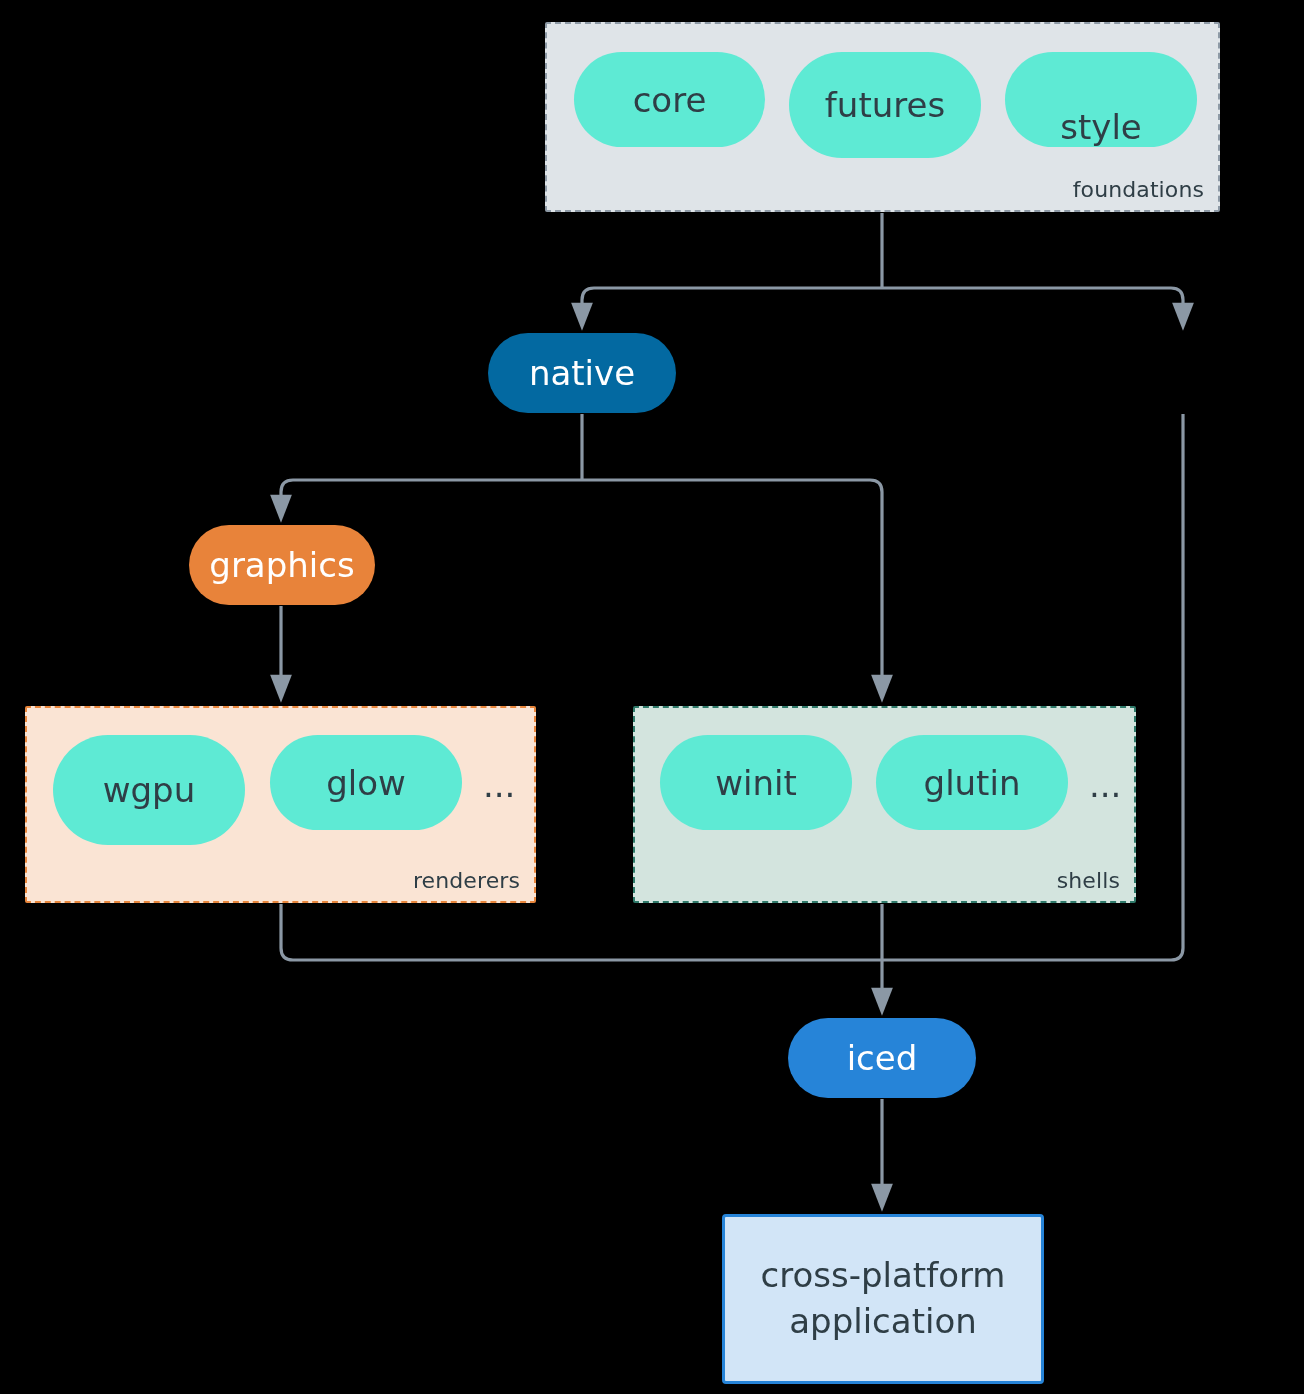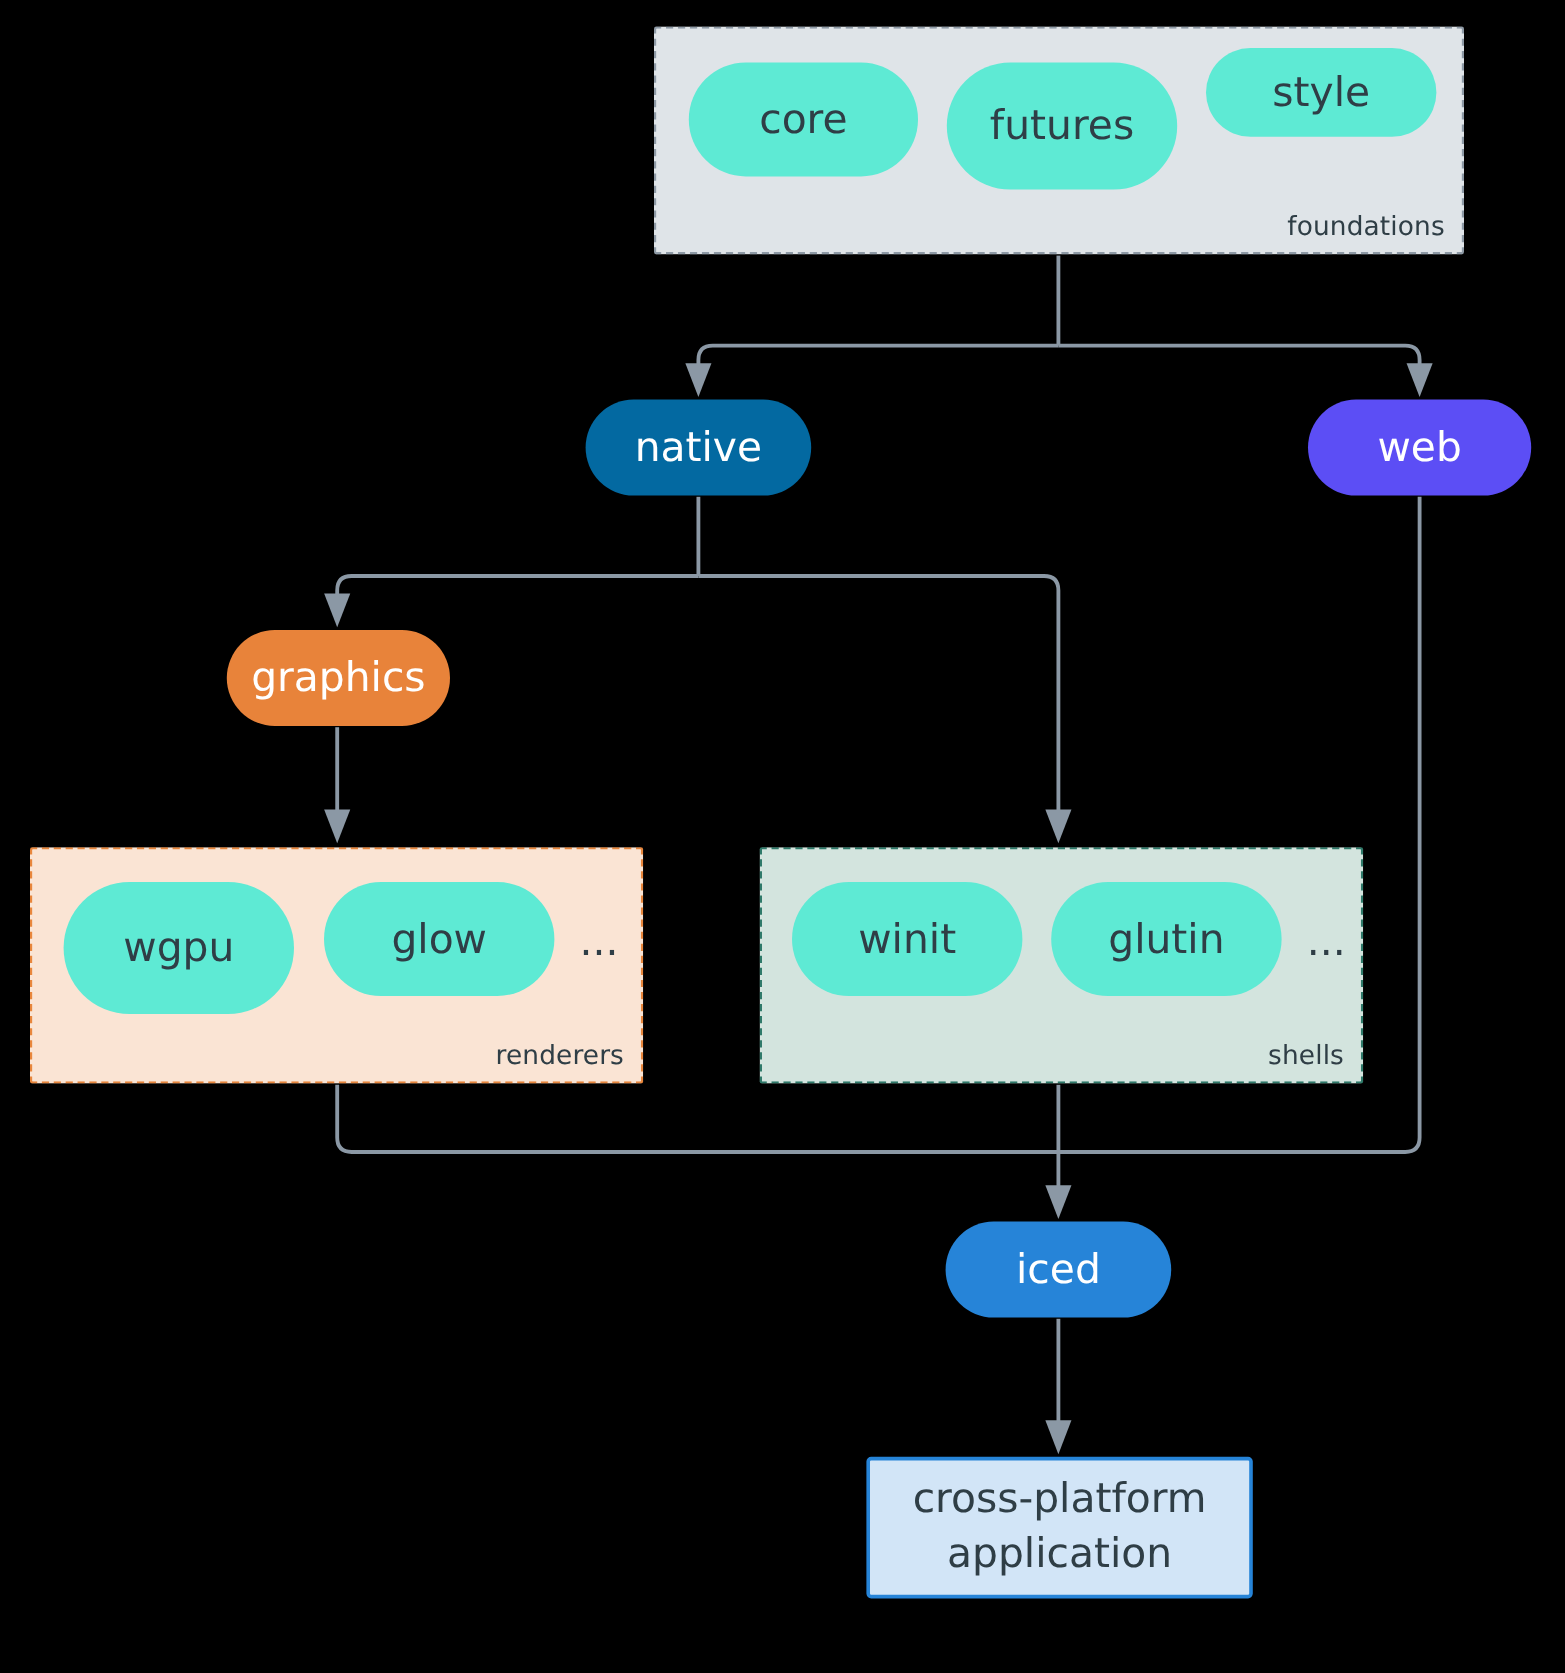--- a/index.html
+++ b/index.html
@@ -134,21 +134,21 @@
     line-height: 1;
     white-space: nowrap;
   }
 
   
   .rect-node {
     position: absolute;
     left: 722px;
     top: 1214px;
     width: 322px;
-    height: 118px;
+    height: 170px;
     background: #d2e5f7;
     border: 3px solid #2684d8;
     border-radius: 4px;
     box-sizing: border-box;
     display: flex;
     flex-direction: column;
     align-items: center;
     justify-content: center;
     font-size: 34px;
     color: #2f3e46;
@@ -194,33 +194,30 @@
     </g>
   </svg>
 
   <div class="cluster cluster-foundations">
     <div class="pill" style="left:27px; top:28px; width:191px; height:95px;">
       <span>core</span>
     </div>
     <div class="pill" style="left:242px; top:28px; width:192px; height:106px;">
       <span>futures</span>
     </div>
-    <div class="pill" style="left:458px; top:16px; width:192px; height:74px;">
+    <div class="pill" style="left:458px; top:28px; width:192px; height:95px;align-items:flex-end;">
       <span>style</span>
     </div>
     <div class="cluster-label">foundations</div>
   </div>
 
   <div class="stadium node-native">
     <span>native</span>
   </div>
 
-  <div class="stadium node-web">
-    <span>web</span>
-  </div>
 
   <div class="stadium node-graphics">
     <span>graphics</span>
   </div>
 
   <div class="cluster cluster-renderers">
     <div class="pill" style="left:26px; top:27px; width:192px; height:110px;">
       <span>wgpu</span>
     </div>
     <div class="pill" style="left:243px; top:27px; width:192px; height:95px;">

